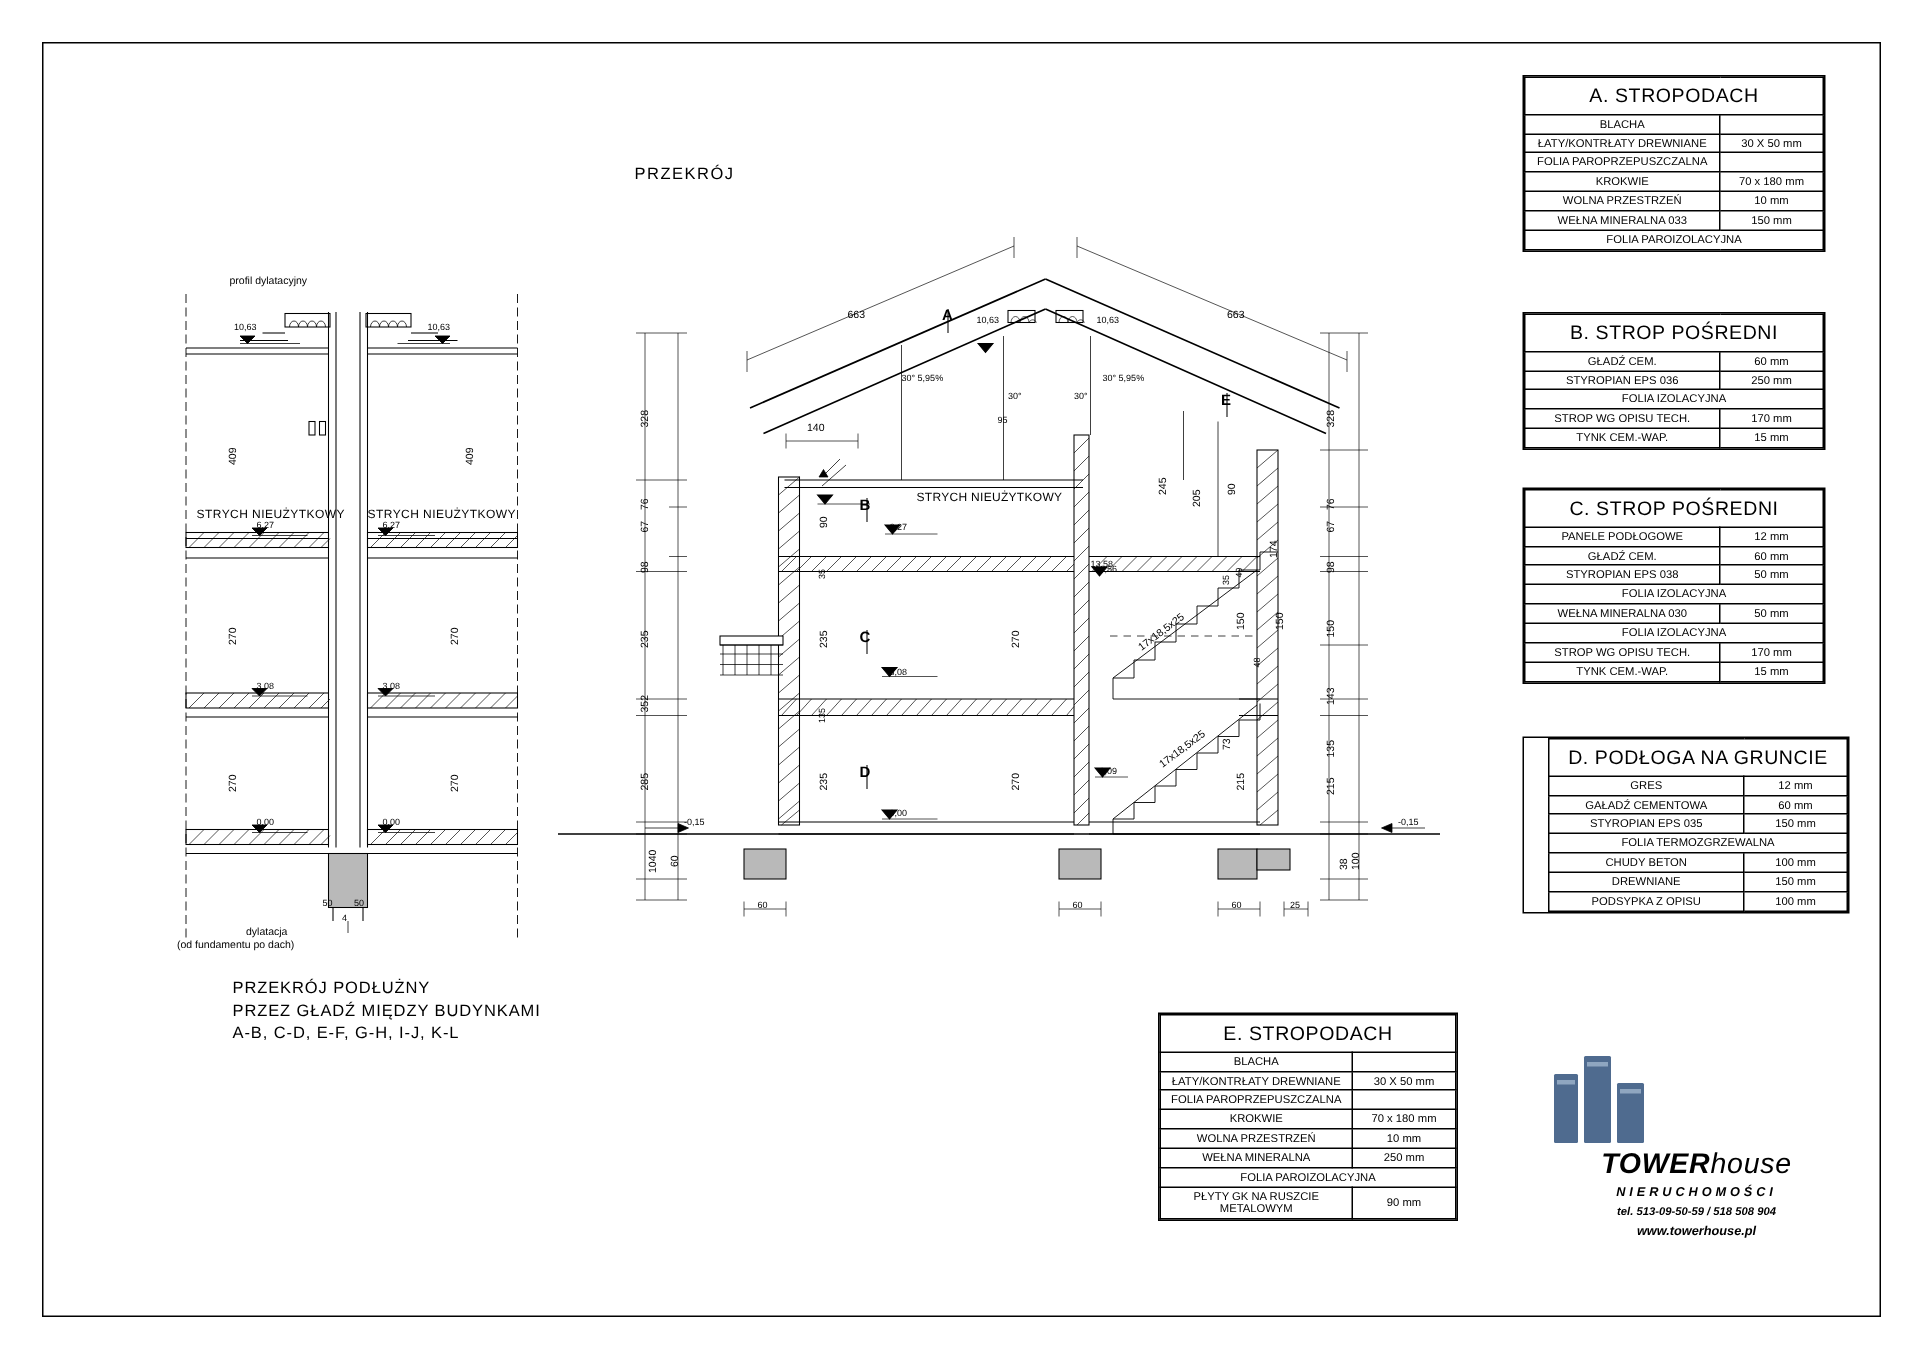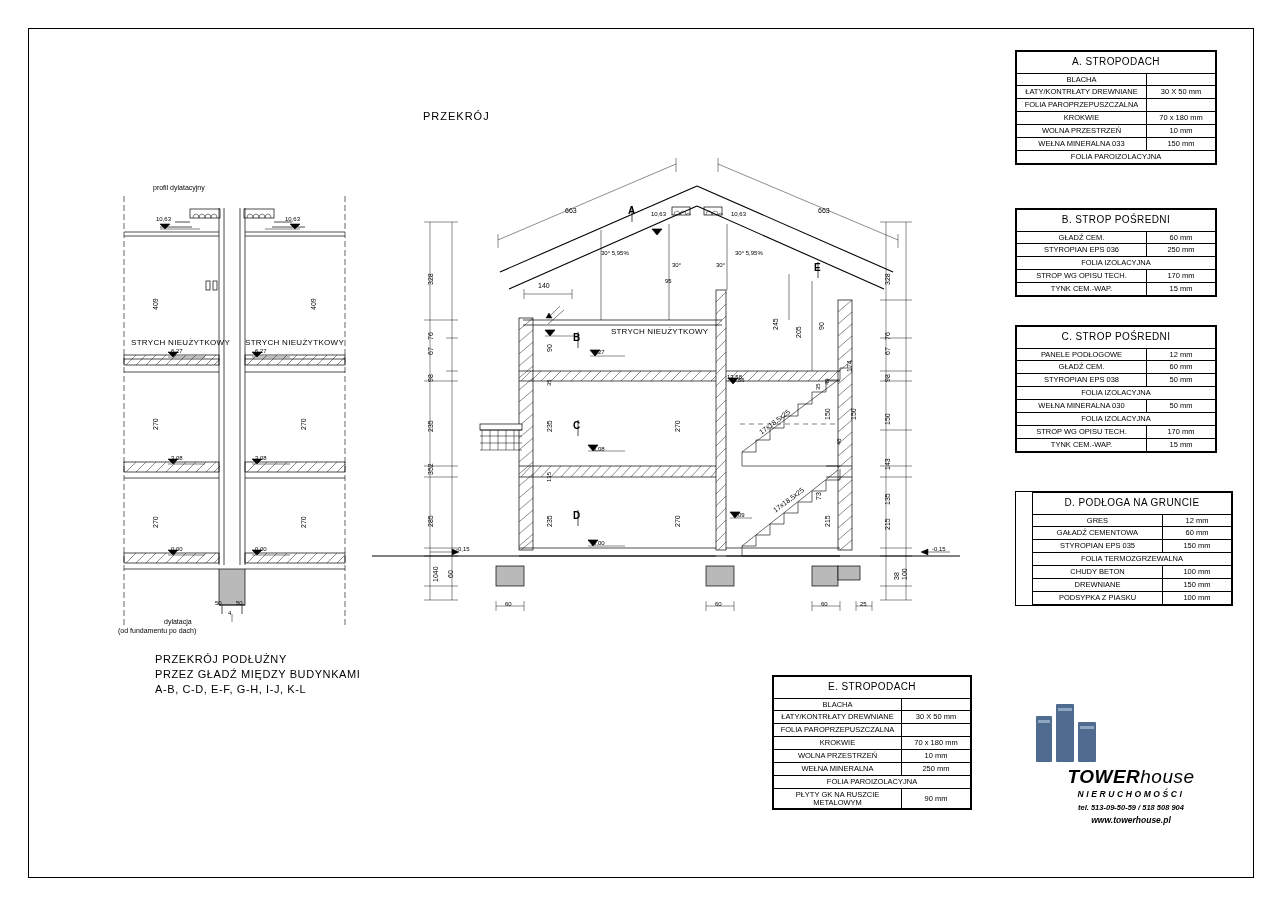--- a/index.html
+++ b/index.html
@@ -5,21 +5,21 @@
   html,body{margin:0;padding:0;background:#ffffff;}
   body{width:1280px;height:904px;position:relative;font-family:"Liberation Sans",sans-serif;color:#000;}
   #sheet{position:absolute;left:0;top:0;width:1280px;height:904px;}
   .frame{position:absolute;left:28px;top:28px;width:1224px;height:848px;border:1px solid #000;}
   .lbl{position:absolute;white-space:nowrap;}
 
   
   .tbl{position:absolute;border:1px solid #000;border-collapse:collapse;background:#fff;}
   .tbl table{border-collapse:collapse;width:100%;}
   .tbl td{border:1px solid #000;font-size:7.5px;padding:2px 3px;text-align:center;line-height:1.05;}
-  .tbl td.h{font-size:10px;padding:5px 3px;letter-spacing:.4px;}
+  .tbl td.h{font-size:13px;padding:5px 3px;letter-spacing:.4px;}
   .tbl td.l{text-align:center;}
   .tbl td.v{width:62px;margin-left:38px;}
 
   
   .dwg{position:absolute;left:0;top:0;width:1280px;height:904px;pointer-events:none;}
   .t6{font-size:6px;}
   .t7{font-size:7px;}
   .t8{font-size:8px;}
   .t10{font-size:10px;}
   .t11{font-size:11px;}
@@ -575,21 +575,21 @@
           </tr>
       <tr>
             <td class="l">CHUDY BETON</td>
             <td class="v">100 mm</td>
           </tr>
       <tr>
             <td class="l">DREWNIANE</td>
             <td class="v">150 mm</td>
           </tr>
       <tr>
-            <td class="l">PODSYPKA Z PIASKU</td>
+            <td class="l">PODSYPKA Z OPISU</td>
             <td class="v">100 mm</td>
           </tr>
     </tbody>
       </table>
   </div>
 
   <div class="tbl" id="tableE" style="left:772px;top:675px;width:198px;">
     <table>
       <tbody>
           <tr>

